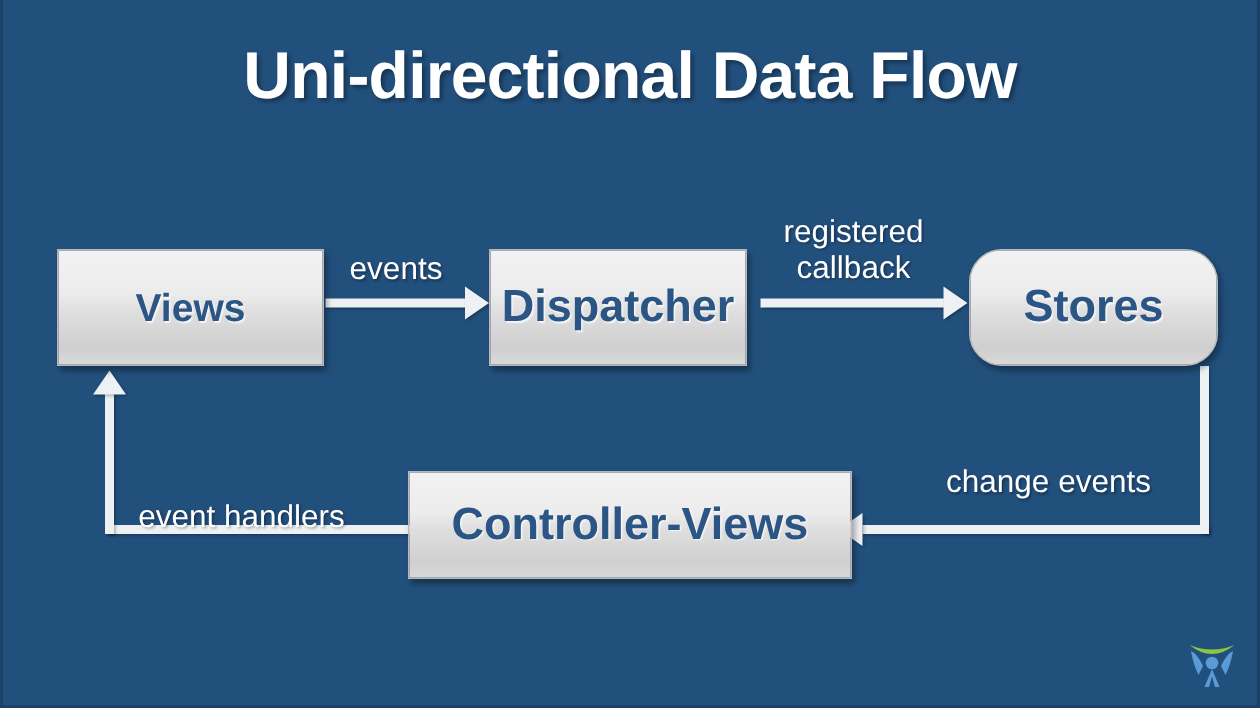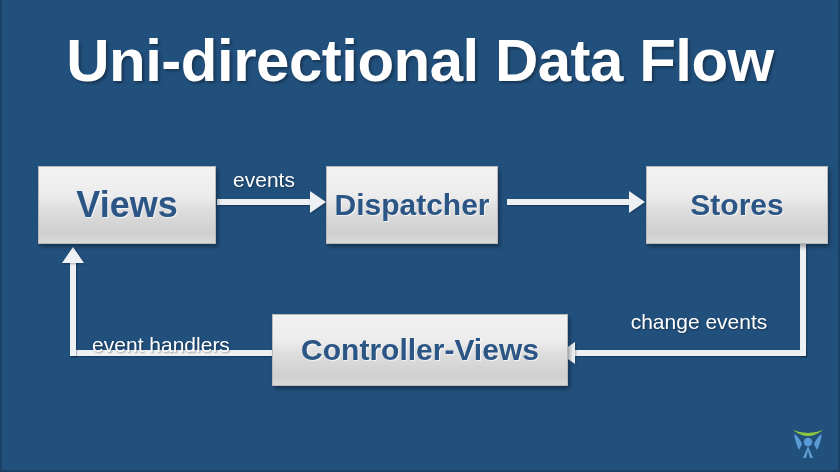--- a/index.html
+++ b/index.html
@@ -27,21 +27,21 @@
     pointer-events: none;
   }
 
   .title {
     position: absolute;
     left: 0;
     top: 26px;
     width: 840px;
     text-align: center;
     color: #ffffff;
-    font-size: 60px;
+    font-size: 44px;
     font-weight: bold;
     letter-spacing: -0.5px;
     font-family: "Liberation Sans", sans-serif;
     text-shadow: 2px 2px 3px rgba(0,0,0,0.35);
     white-space: nowrap;
   }
 
   
   .node {
     position: absolute;
@@ -56,23 +56,23 @@
     box-shadow: 2px 3px 4px rgba(0,0,0,0.35);
     display: flex;
     align-items: center;
     justify-content: center;
     color: #2a5585;
     font-weight: bold;
     font-family: "Liberation Sans", sans-serif;
     text-shadow: 1px 1px 1px rgba(255,255,255,0.75);
     z-index: 5;
   }
-  #node-views      { left: 38px;  top: 166px; width: 178px; height: 78px; font-size: 36px; }
+  #node-views      { left: 38px;  top: 166px; width: 178px; height: 78px; font-size: 26px; }
   #node-dispatcher { left: 326px; top: 166px; width: 172px; height: 78px; font-size: 30px; }
-  #node-stores     { left: 646px; top: 166px; width: 182px; height: 78px; font-size: 30px; }
+  #node-stores     { left: 646px; top: 166px; width: 166px; height: 78px; font-size: 30px; border-radius: 22px; }
   #node-controller { left: 272px; top: 314px; width: 296px; height: 72px; font-size: 30px; }
 
   
   .line {
     position: absolute;
     background: #eef1f4;
     box-shadow: 1px 1px 2px rgba(0,0,0,0.30);
     z-index: 2;
   }
   .line.h { height: 6px; }
@@ -178,20 +178,22 @@
   </div>
 
   <div id="arrow-controller-views">
     <div class="line h seg-h"></div>
     <div class="line v seg-v"></div>
     <div class="head up"></div>
   </div>
 
   <div class="edge-label" id="label-actions">events</div>
 
+  <div class="edge-label" id="label-registered-callback">registered
+callback</div>
 
   <div class="edge-label" id="label-change-events">change events</div>
 
   <div class="edge-label" id="label-event-handlers">event handlers</div>
 
   <svg id="logo" viewBox="0 0 44 46">
     <path d="M7 12 Q22 24 37 12 Q22 18 7 12 Z" fill="#8cc63f"></path>
     <path d="M8 16 C12 18 14 22 16 26 L13 32 C11 28 9 22 8 16 Z" fill="#5b9bd5"></path>
     <path d="M36 16 C32 18 30 22 28 26 L31 32 C33 28 35 22 36 16 Z" fill="#5b9bd5"></path>
     <circle cx="22" cy="24" r="4.2" fill="#5b9bd5"></circle>

